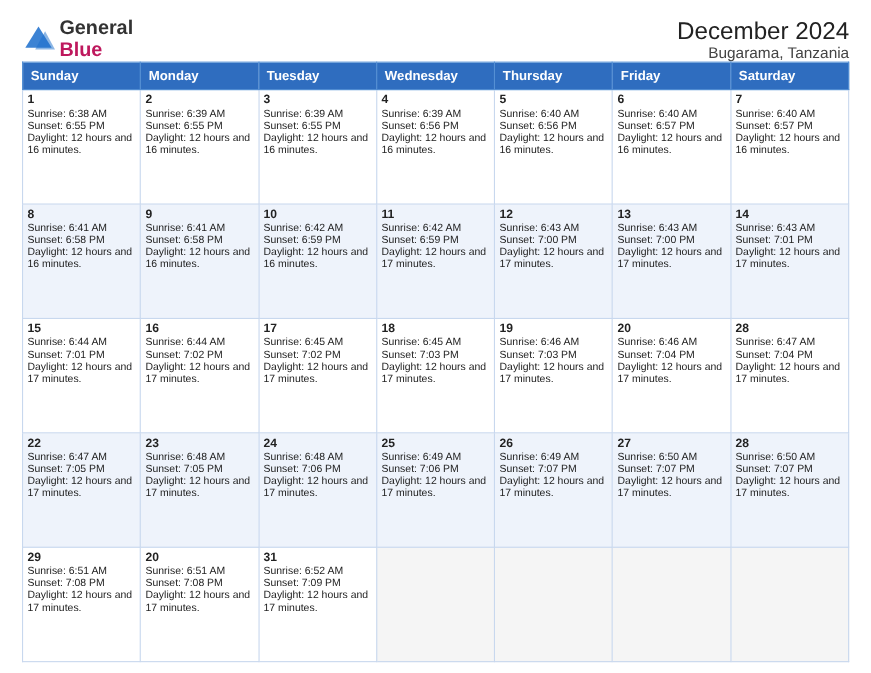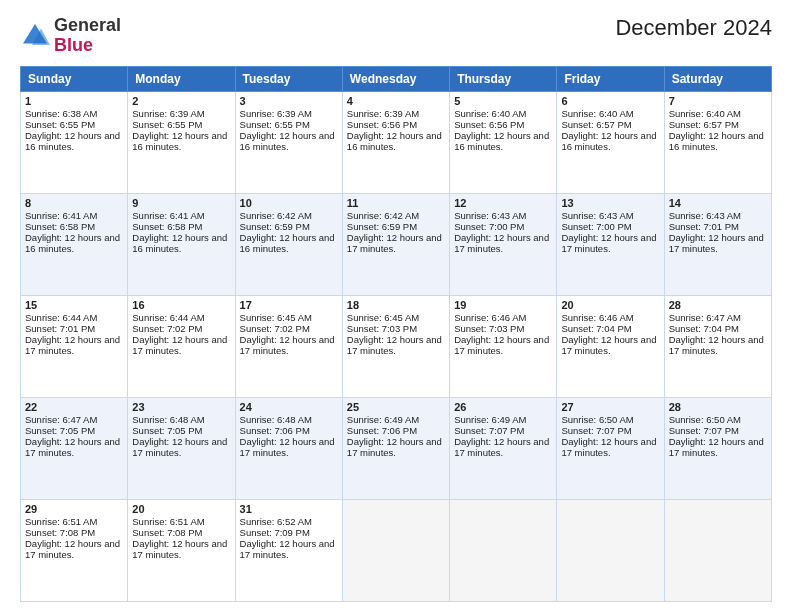--- a/index.html
+++ b/index.html
@@ -14,21 +14,20 @@
       width: 792px;
       height: 612px;
       padding: 16px 20px 10px 20px;
       display: flex;
       flex-direction: column;
     }
     .header {
       display: flex;
       justify-content: space-between;
       align-items: flex-start;
-      margin-bottom: 10px;
     }
     .logo {
       display: flex;
       align-items: center;
       gap: 4px;
     }
     .logo-text {
       font-size: 18px;
       font-weight: bold;
       line-height: 1.1;
@@ -99,20 +98,21 @@
         <polygon points="20,4 36,30 4,30" fill="#1a6dcc" opacity="0.85"></polygon>
         <polygon points="28,10 40,32 16,32" fill="#1a6dcc" opacity="0.5"></polygon>
       </svg>
       <div class="logo-text">
         <span class="general">General</span><br>
         <span class="blue">Blue</span>
       </div>
     </div>
     <div class="title-block">
       <div class="month-title">December 2024</div>
+      <div class="location">Bugarama, Tanzania</div>
     </div>
   </div>
 
   <table class="calendar">
     <thead>
       <tr>
         <th>Sunday</th>
         <th>Monday</th>
         <th>Tuesday</th>
         <th>Wednesday</th>

